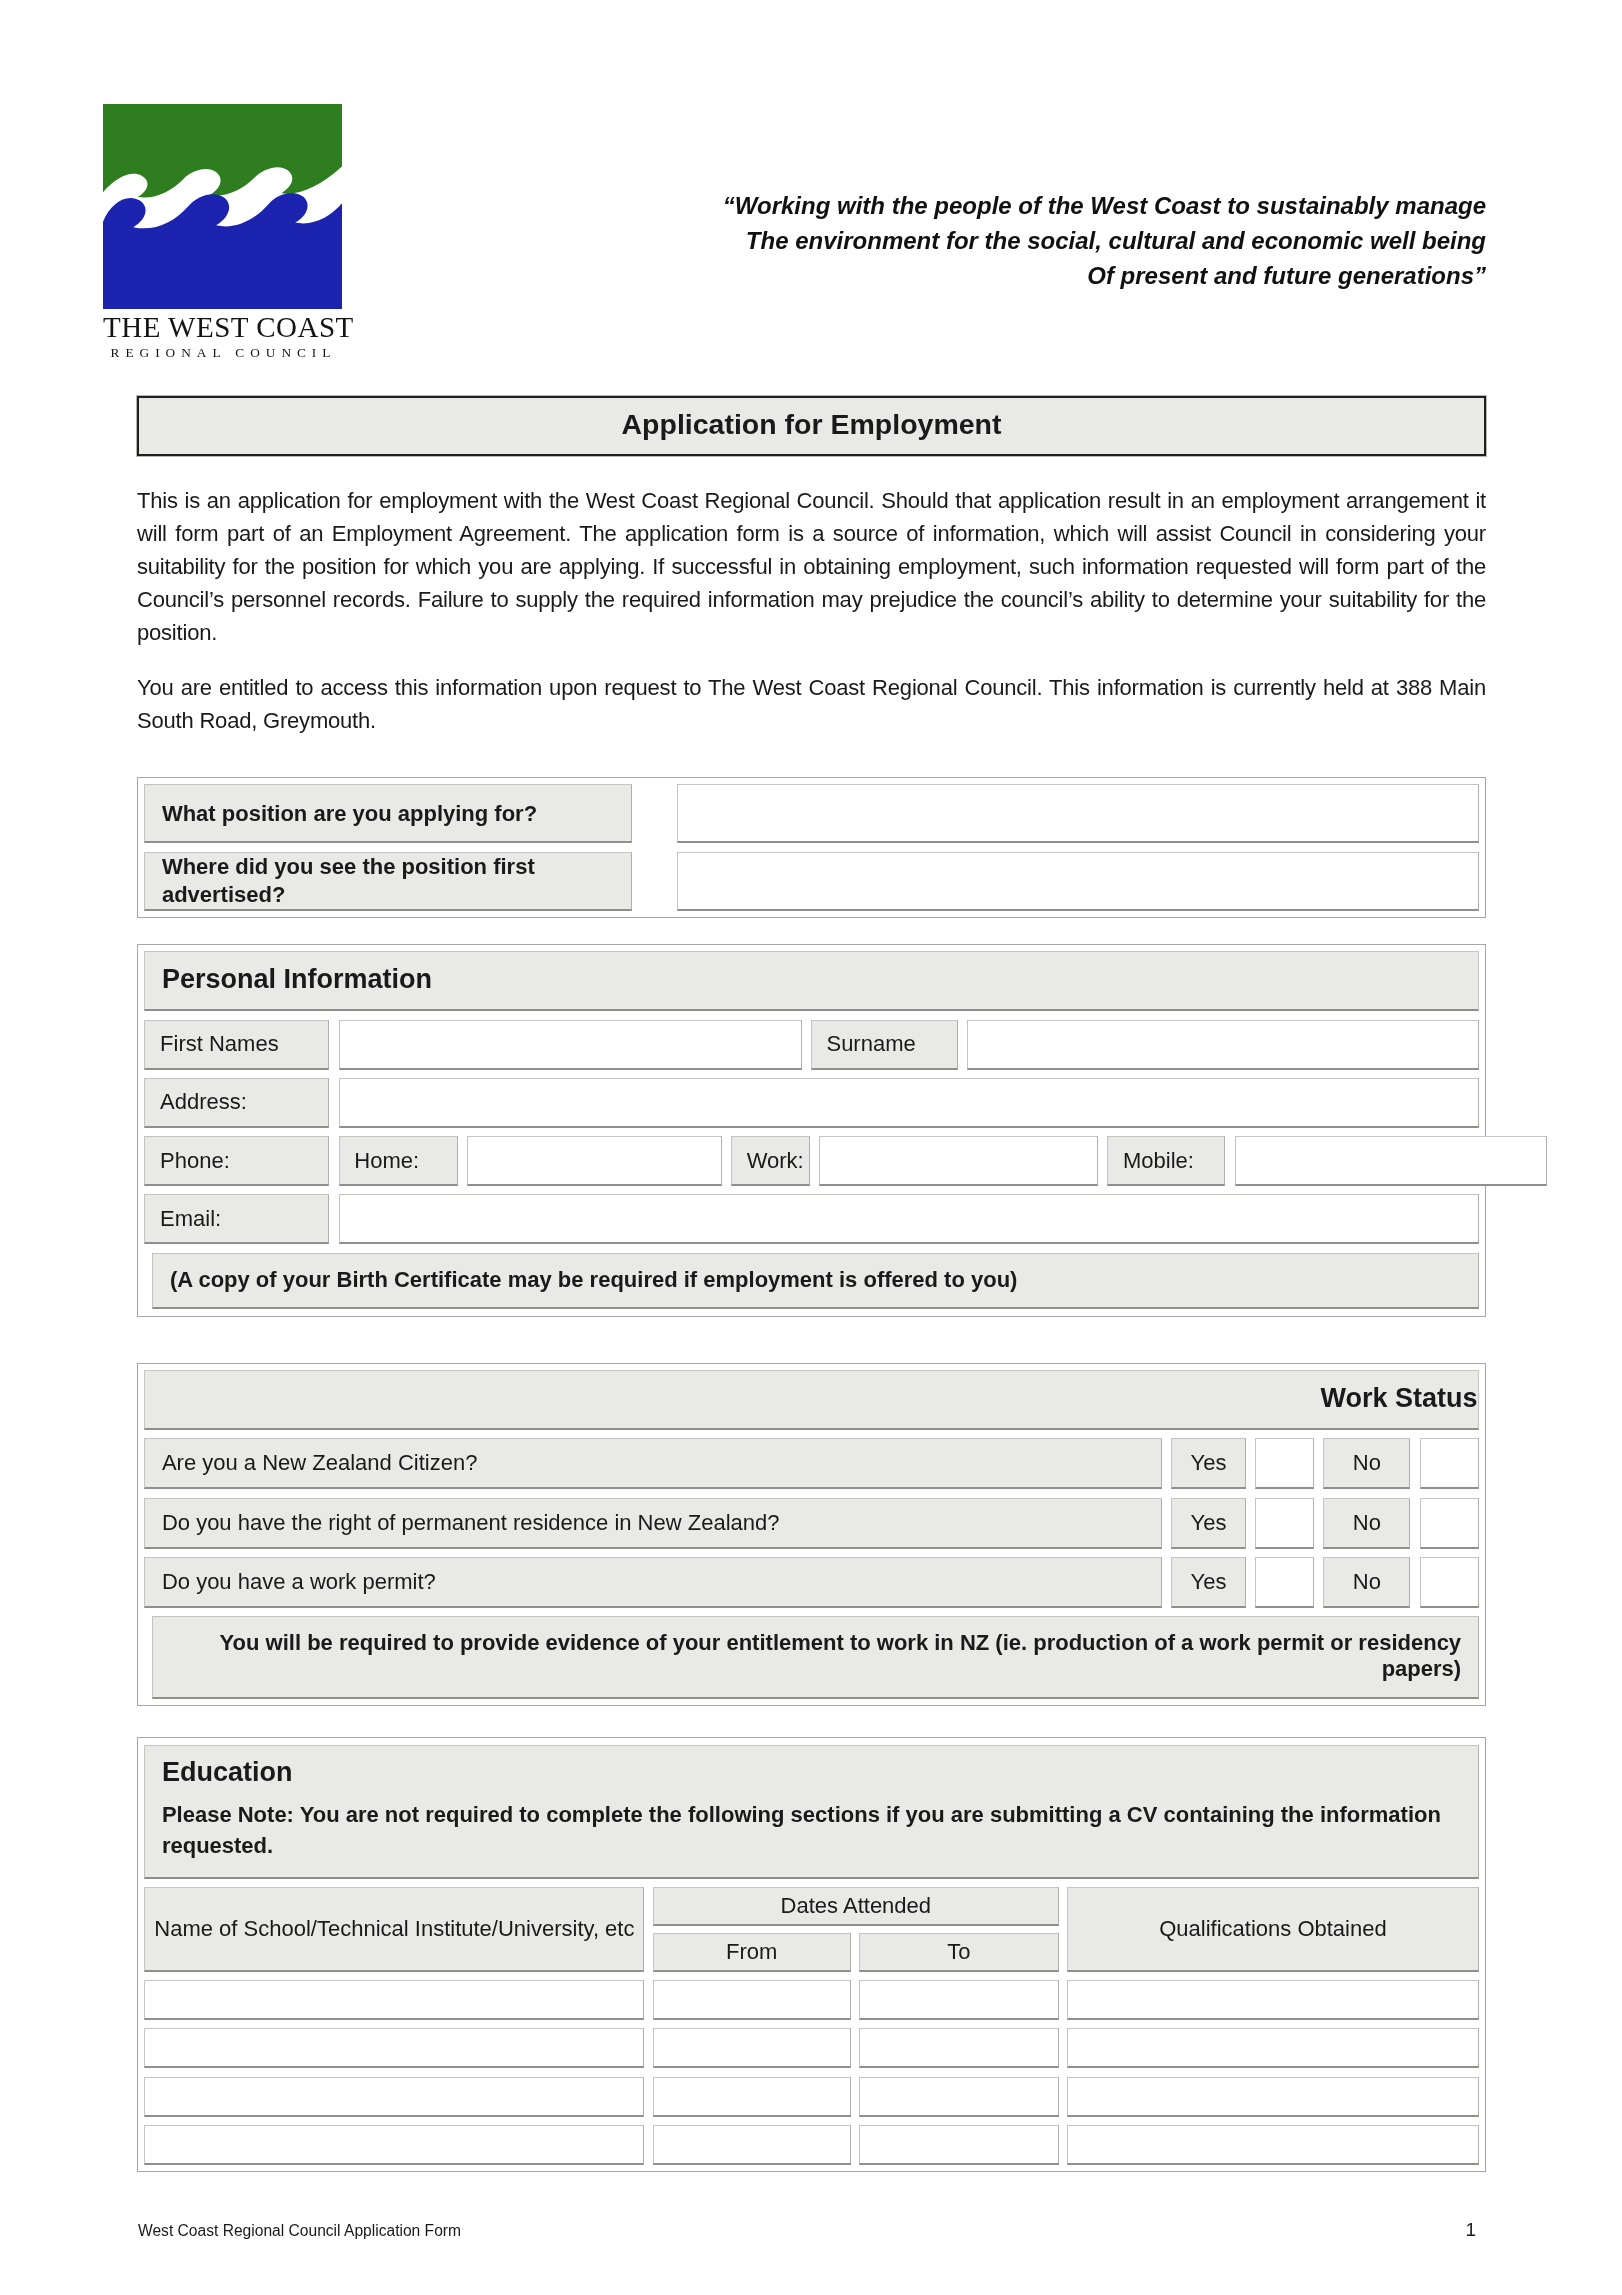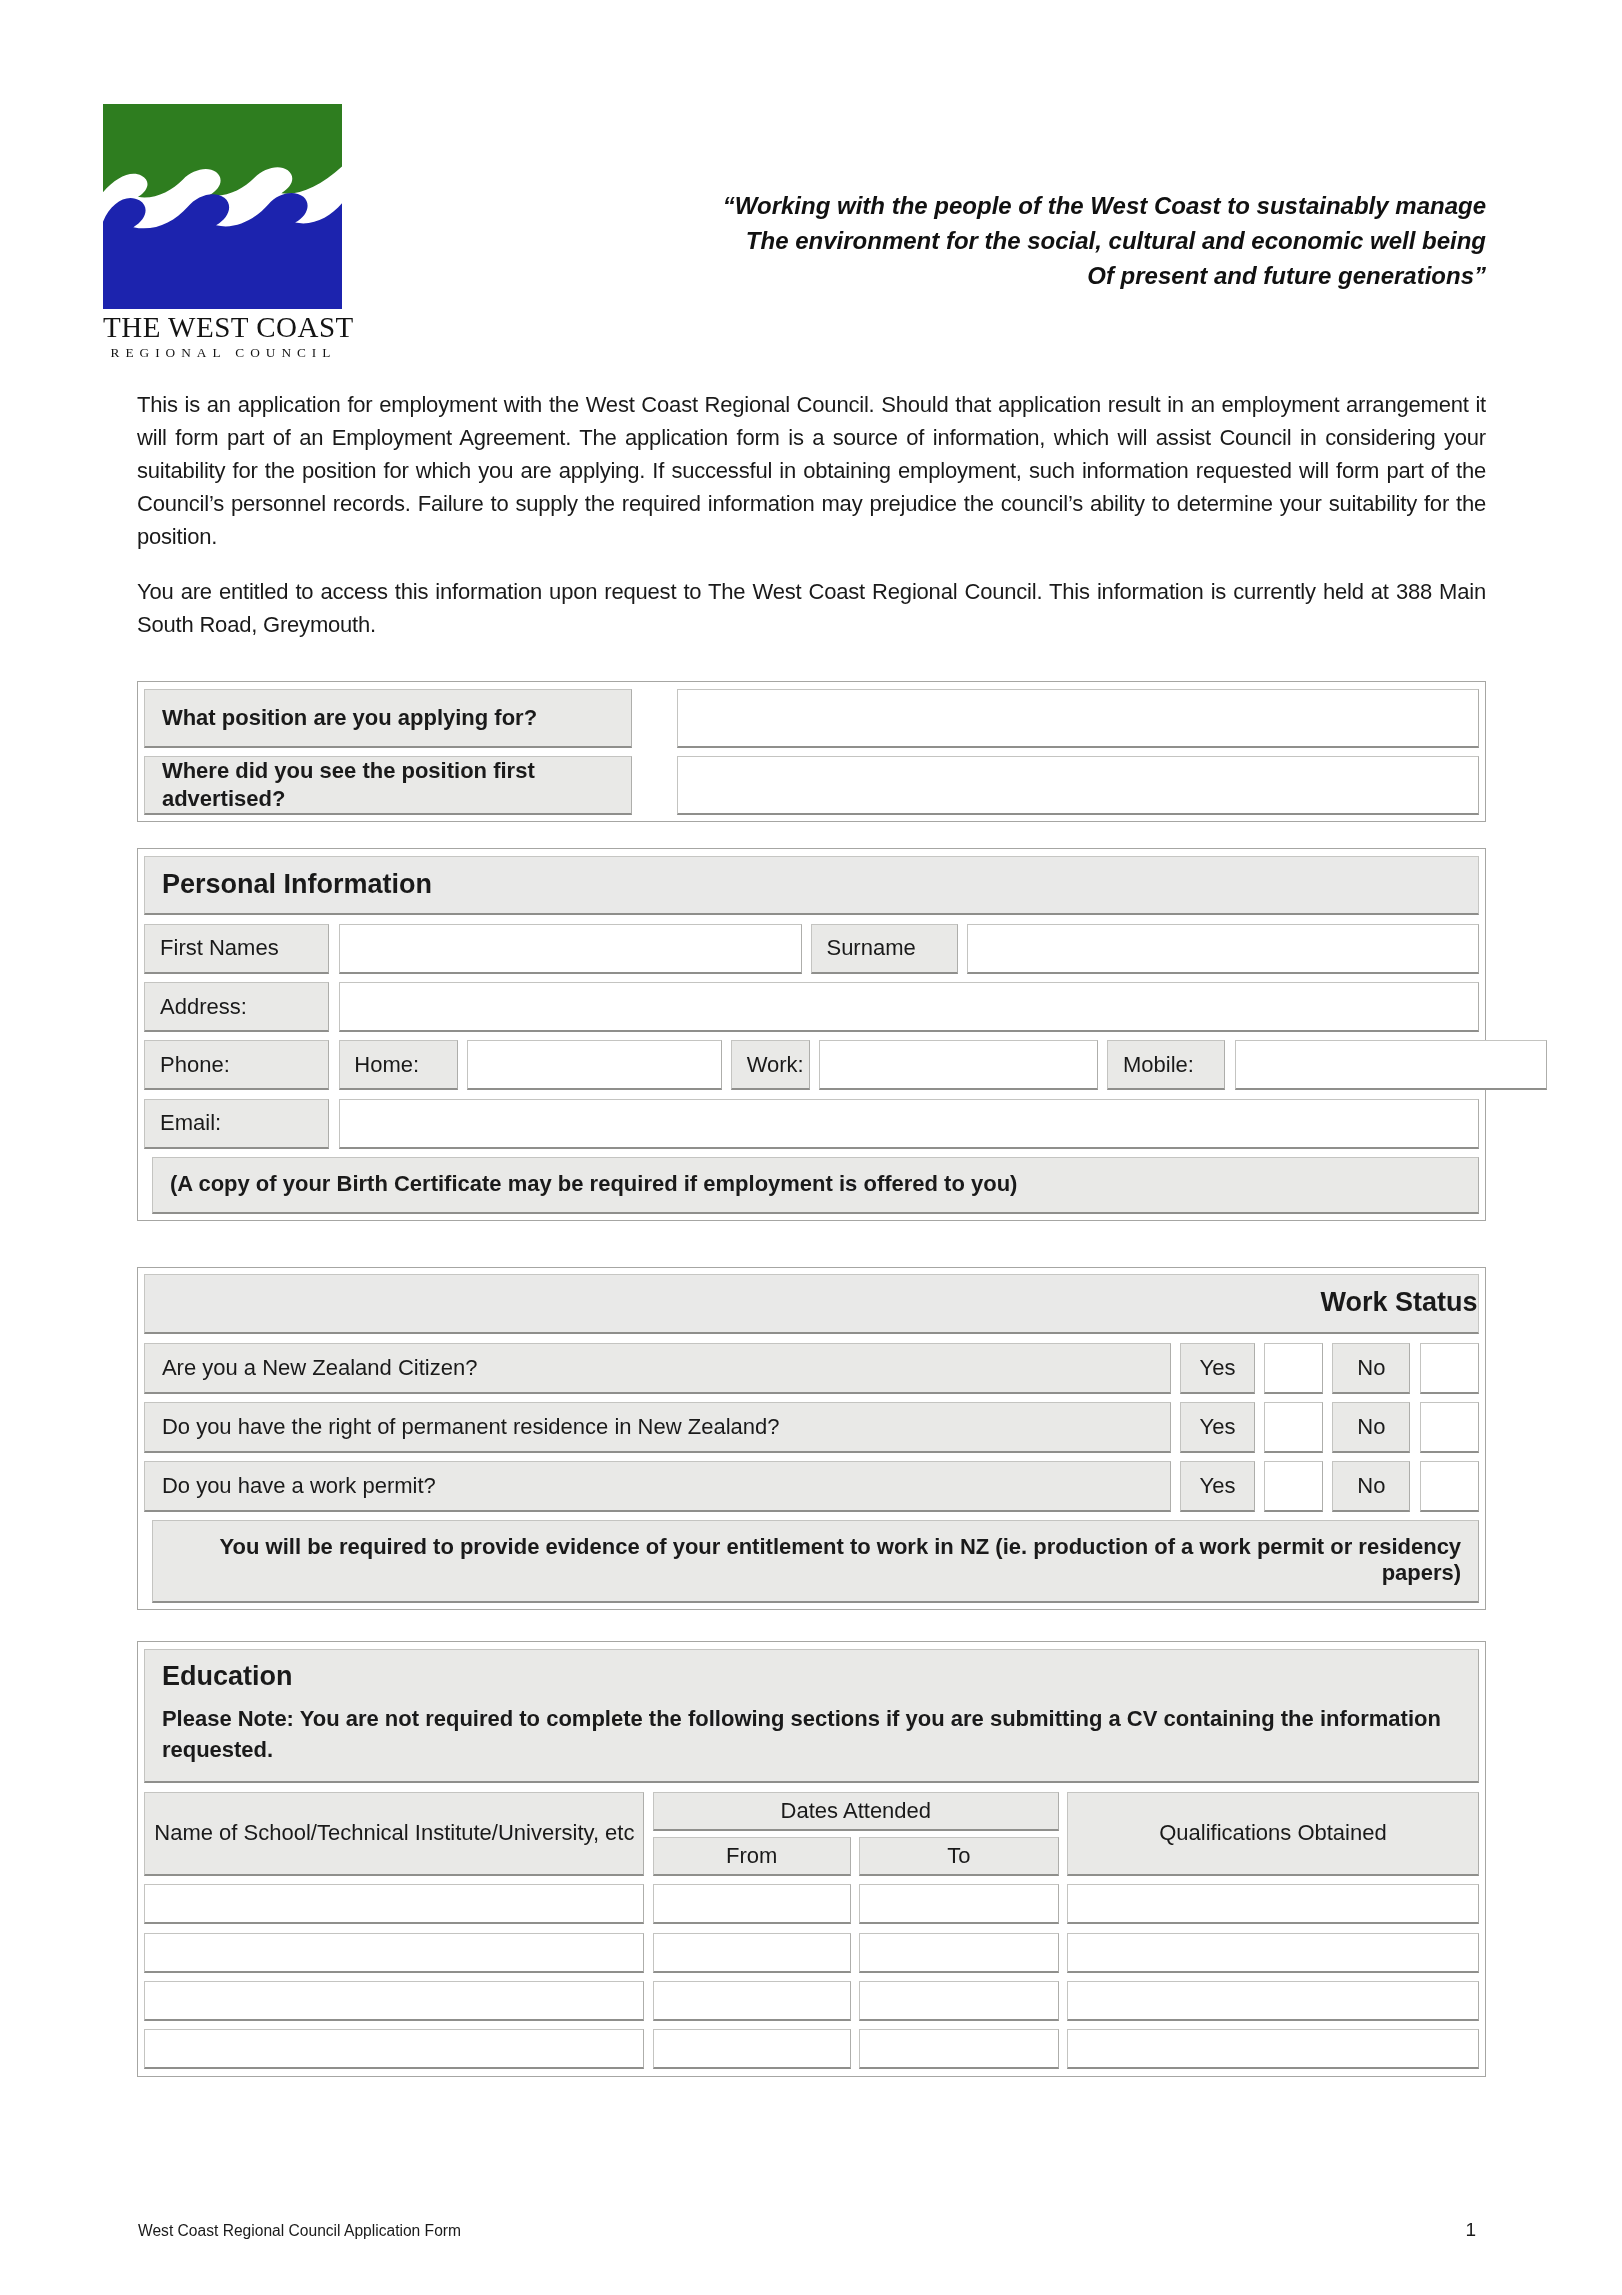--- a/index.html
+++ b/index.html
@@ -82,21 +82,21 @@
   .w-hin { width:255px; flex:0 0 auto; }
   .w-work { width:79px; flex:0 0 auto; }
   .w-win { width:279px; flex:0 0 auto; }
   .w-mobile { width:118px; flex:0 0 auto; }
   .note-bar { margin-top:8.3px; padding:13px 16.5px 14.7px 16.5px; font-size:22px; font-weight:bold;margin-left:8px; }
 
   
   .work-box { margin-top:46px;text-align:right; }
   .ws-q { flex:1; display:flex; align-items:center; padding-left:16.5px; font-size:22px; }
   .ws-yn { width:75px; flex:0 0 auto; display:flex; align-items:center; justify-content:center; font-size:22px; }
-  .ws-yn2 { width:78px; }
+  .ws-yn2 { width:87px; }
   .chk { width:59px; flex:0 0 auto; }
   .h56 { height:51px; }
 
   
   .edu-box { margin-top:31px; }
   .edu-head { padding:11px 16.5px 16.5px 16.5px; }
   .edu-title { font-size:27px; font-weight:bold; }
   .edu-note { font-size:22px; font-weight:bold; line-height:31px; margin-top:11px; }
   .edu-grid { display:grid; grid-template-columns:500px 198px 200px 1fr; gap:6.4px 8.3px; margin-top:8.3px; }
   .edu-grid-head { grid-template-rows:39px 39px; }
@@ -129,20 +129,23 @@
         <div class="logo-line1">THE WEST COAST</div>
         <div class="logo-line2">REGIONAL COUNCIL</div>
       </div>
       <div class="quote">
         <div>“Working with the people of the West Coast to sustainably manage</div>
         <div>The environment for the social, cultural and economic well being</div>
         <div>Of present and future generations”</div>
       </div>
     </div>
 
+    <div class="title-bar">
+      <span>Application for Employment</span>
+    </div>
 
     <p class="intro">This is an application for employment with the West Coast Regional Council.  Should that application result in an employment arrangement it will form part of an Employment Agreement.  The application form is a source of information, which will assist Council in considering your suitability for the position for which you are applying.  If successful in obtaining employment, such information requested will form part of the Council’s personnel records.  Failure to supply the required information may prejudice the council’s ability to determine your suitability for the position.</p>
     <p class="intro second">You are entitled to access this information upon request to The West Coast Regional Council.  This information is currently held at 388 Main South Road, Greymouth.</p>
 
     <div class="box pos-box">
       <div class="row pos-row">
         <div class="cg pos-label">What position are you applying for?</div>
         <input type="text" class="field flex1" style="">
       </div>
       <div class="row pos-row">

